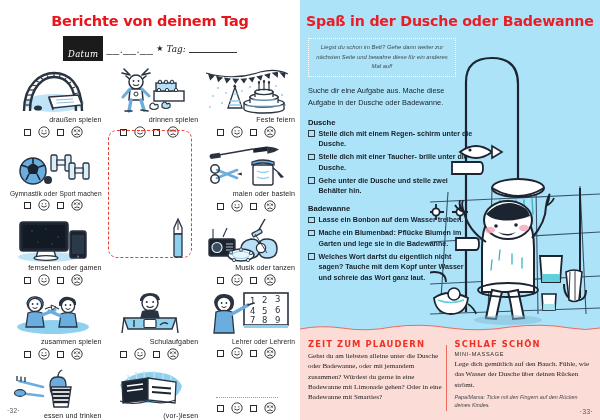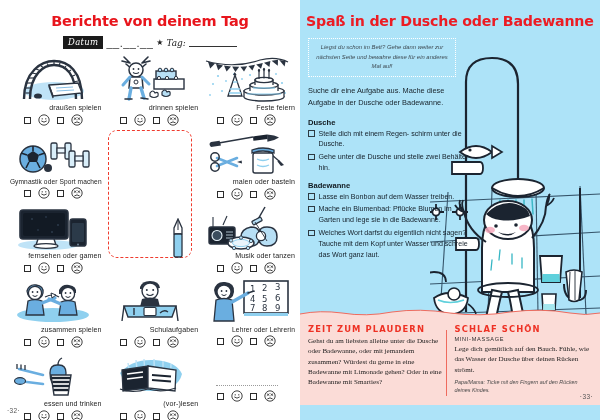--- a/index.html
+++ b/index.html
@@ -28,21 +28,21 @@
     margin: 13px 0 0 0;
     font-family: "DejaVu Sans", sans-serif;
   }
   .datum-row {
     display: flex; align-items: center; justify-content: center;
     gap: 3px; margin-top: 7px;
   }
   .datum-chip {
     background: #1b1b1b; color: #fff;
     font-style: italic; font-size: 8.5px;
-    padding: 1px 5px 2px 5px;
+    padding: 13px 5px 2px 5px;
     font-family: "DejaVu Serif", serif;
     letter-spacing: 0.3px;
   }
   .date-blanks { font-size: 11px; color: #333; letter-spacing: 0.5px; }
   .star { color: #222; font-size: 8px; }
   .tag-label { font-style: italic; font-size: 9px; color: #222; font-family: "DejaVu Serif", serif;}
   .tag-line { display: inline-block; width: 48px; border-bottom: 1px solid #333; height: 8px; }
 
   .grid {
     margin-top: 4px;
@@ -102,32 +102,32 @@
     font-family: "Liberation Sans", sans-serif;
   }
   .intro {
     margin: 8px 0 0 8px; width: 160px;
     font-size: 7.4px; line-height: 1.68; color: #17222a;
   }
   .section { margin: 8px 0 0 8px; width: 165px; position: relative; z-index: 3;}
   .section h3 {
     margin: 0 0 2px 0; font-size: 7.6px; color: #10191f; font-weight: bold;
   }
-  .task { display: flex; gap: 4px; margin-bottom: 2px; }
+  .task { display: flex; gap: 4px; margin-bottom: 2px; font-weight: bold; }
   .task .chk2 {
     width: 6.5px; height: 6.5px; min-width: 6.5px; border: 1px solid #2d3a42;
     background: transparent; margin-top: 1.5px;
   }
   .task p { margin: 0; font-size: 7.1px; line-height: 1.52; color: #15202a; }
 
   .shower-art { position: absolute; right: 0; top: 42px; width: 170px; height: 290px; }
 
   
   .pink {
-    position: absolute; left: 0; bottom: 15px; width: 300px; height: 90px;
+    position: absolute; left: 0; bottom: 0; width: 300px; height: 90px;
     background: #fbdcd7;
   }
   .pink-edge { position: absolute; left: 0; top: -7px; width: 300px; height: 10px; }
   .pink-inner { display: flex; height: 100%; padding: 9px 8px 0 8px; }
   .pink-col { flex: 1; position: relative; }
   .pink-col.right { padding-left: 9px; }
   .divider {
     position: absolute; left: 0; top: 6px; bottom: 9px; width: 1px;
     background: #ef6b5e;
   }
@@ -902,20 +902,25 @@
 
     <div class="section">
       <h3>Dusche</h3>
       <div class="task">
         <span class="chk2"></span>
         <p>Stelle dich mit einem Regen-
 schirm unter die Dusche.</p>
       </div>
       <div class="task">
         <span class="chk2"></span>
+        <p>Stelle dich mit einer Taucher-
+brille unter die Dusche.</p>
+      </div>
+      <div class="task">
+        <span class="chk2"></span>
         <p>Gehe unter die Dusche und
 stelle zwei Behälter hin.</p>
       </div>
     </div>
 
     <div class="section" style="margin-top:7px;">
       <h3>Badewanne</h3>
       <div class="task">
         <span class="chk2"></span>
         <p>Lasse ein Bonbon auf dem

